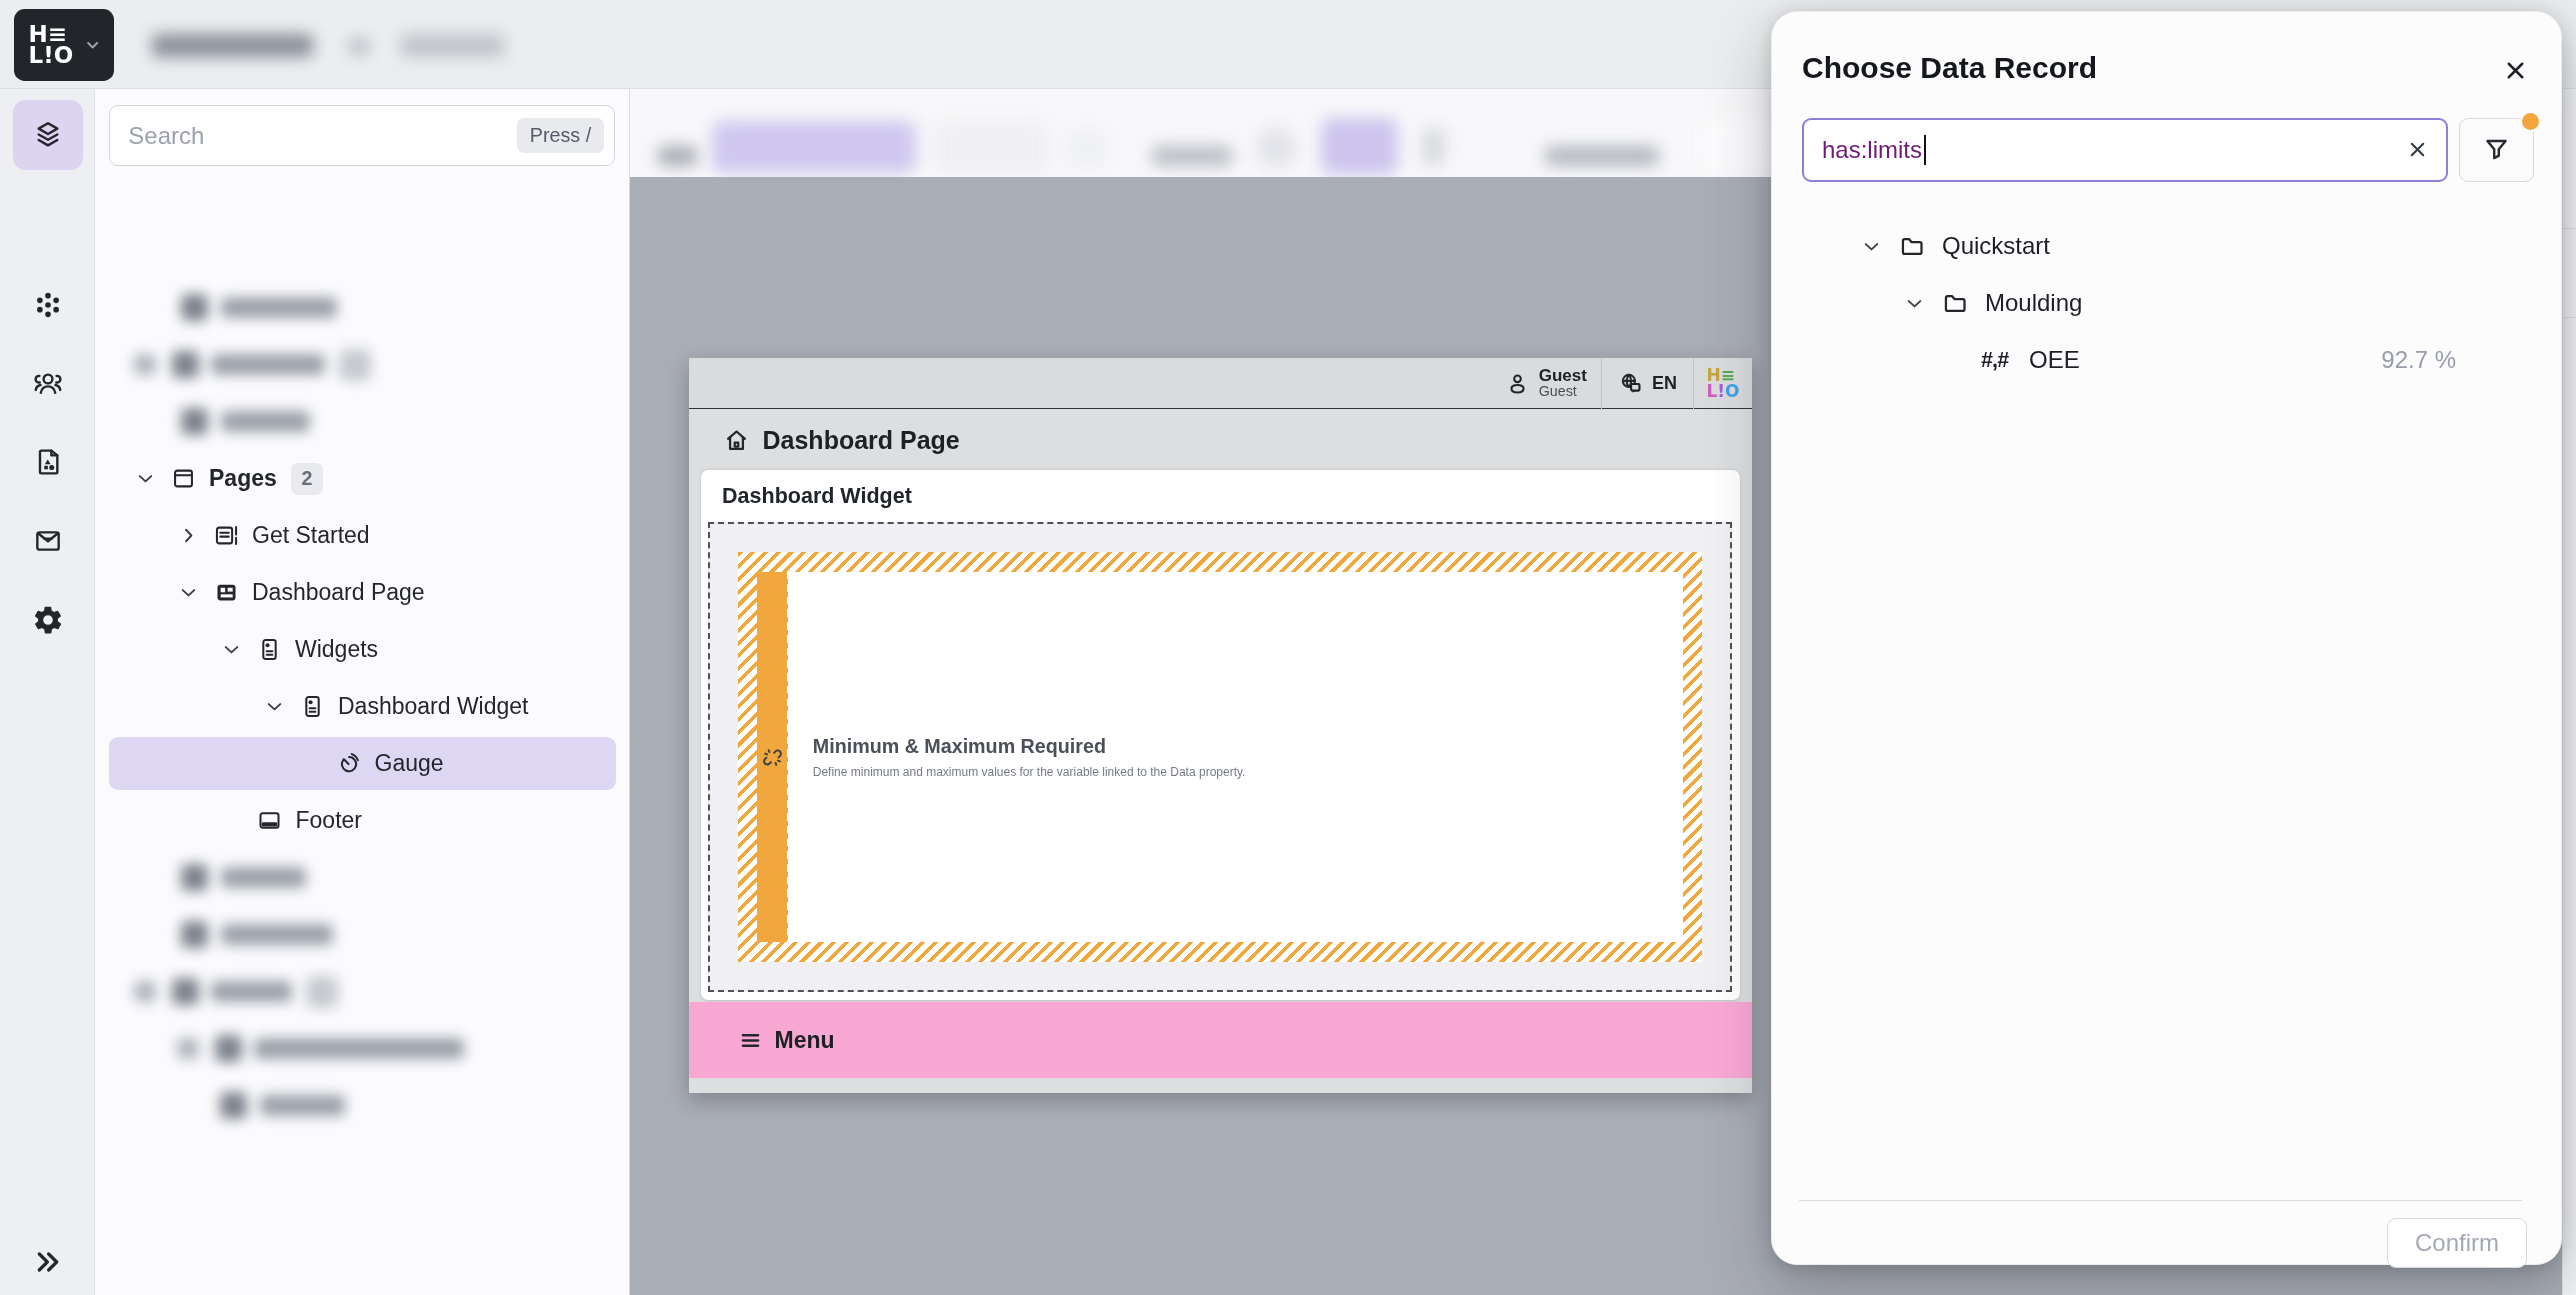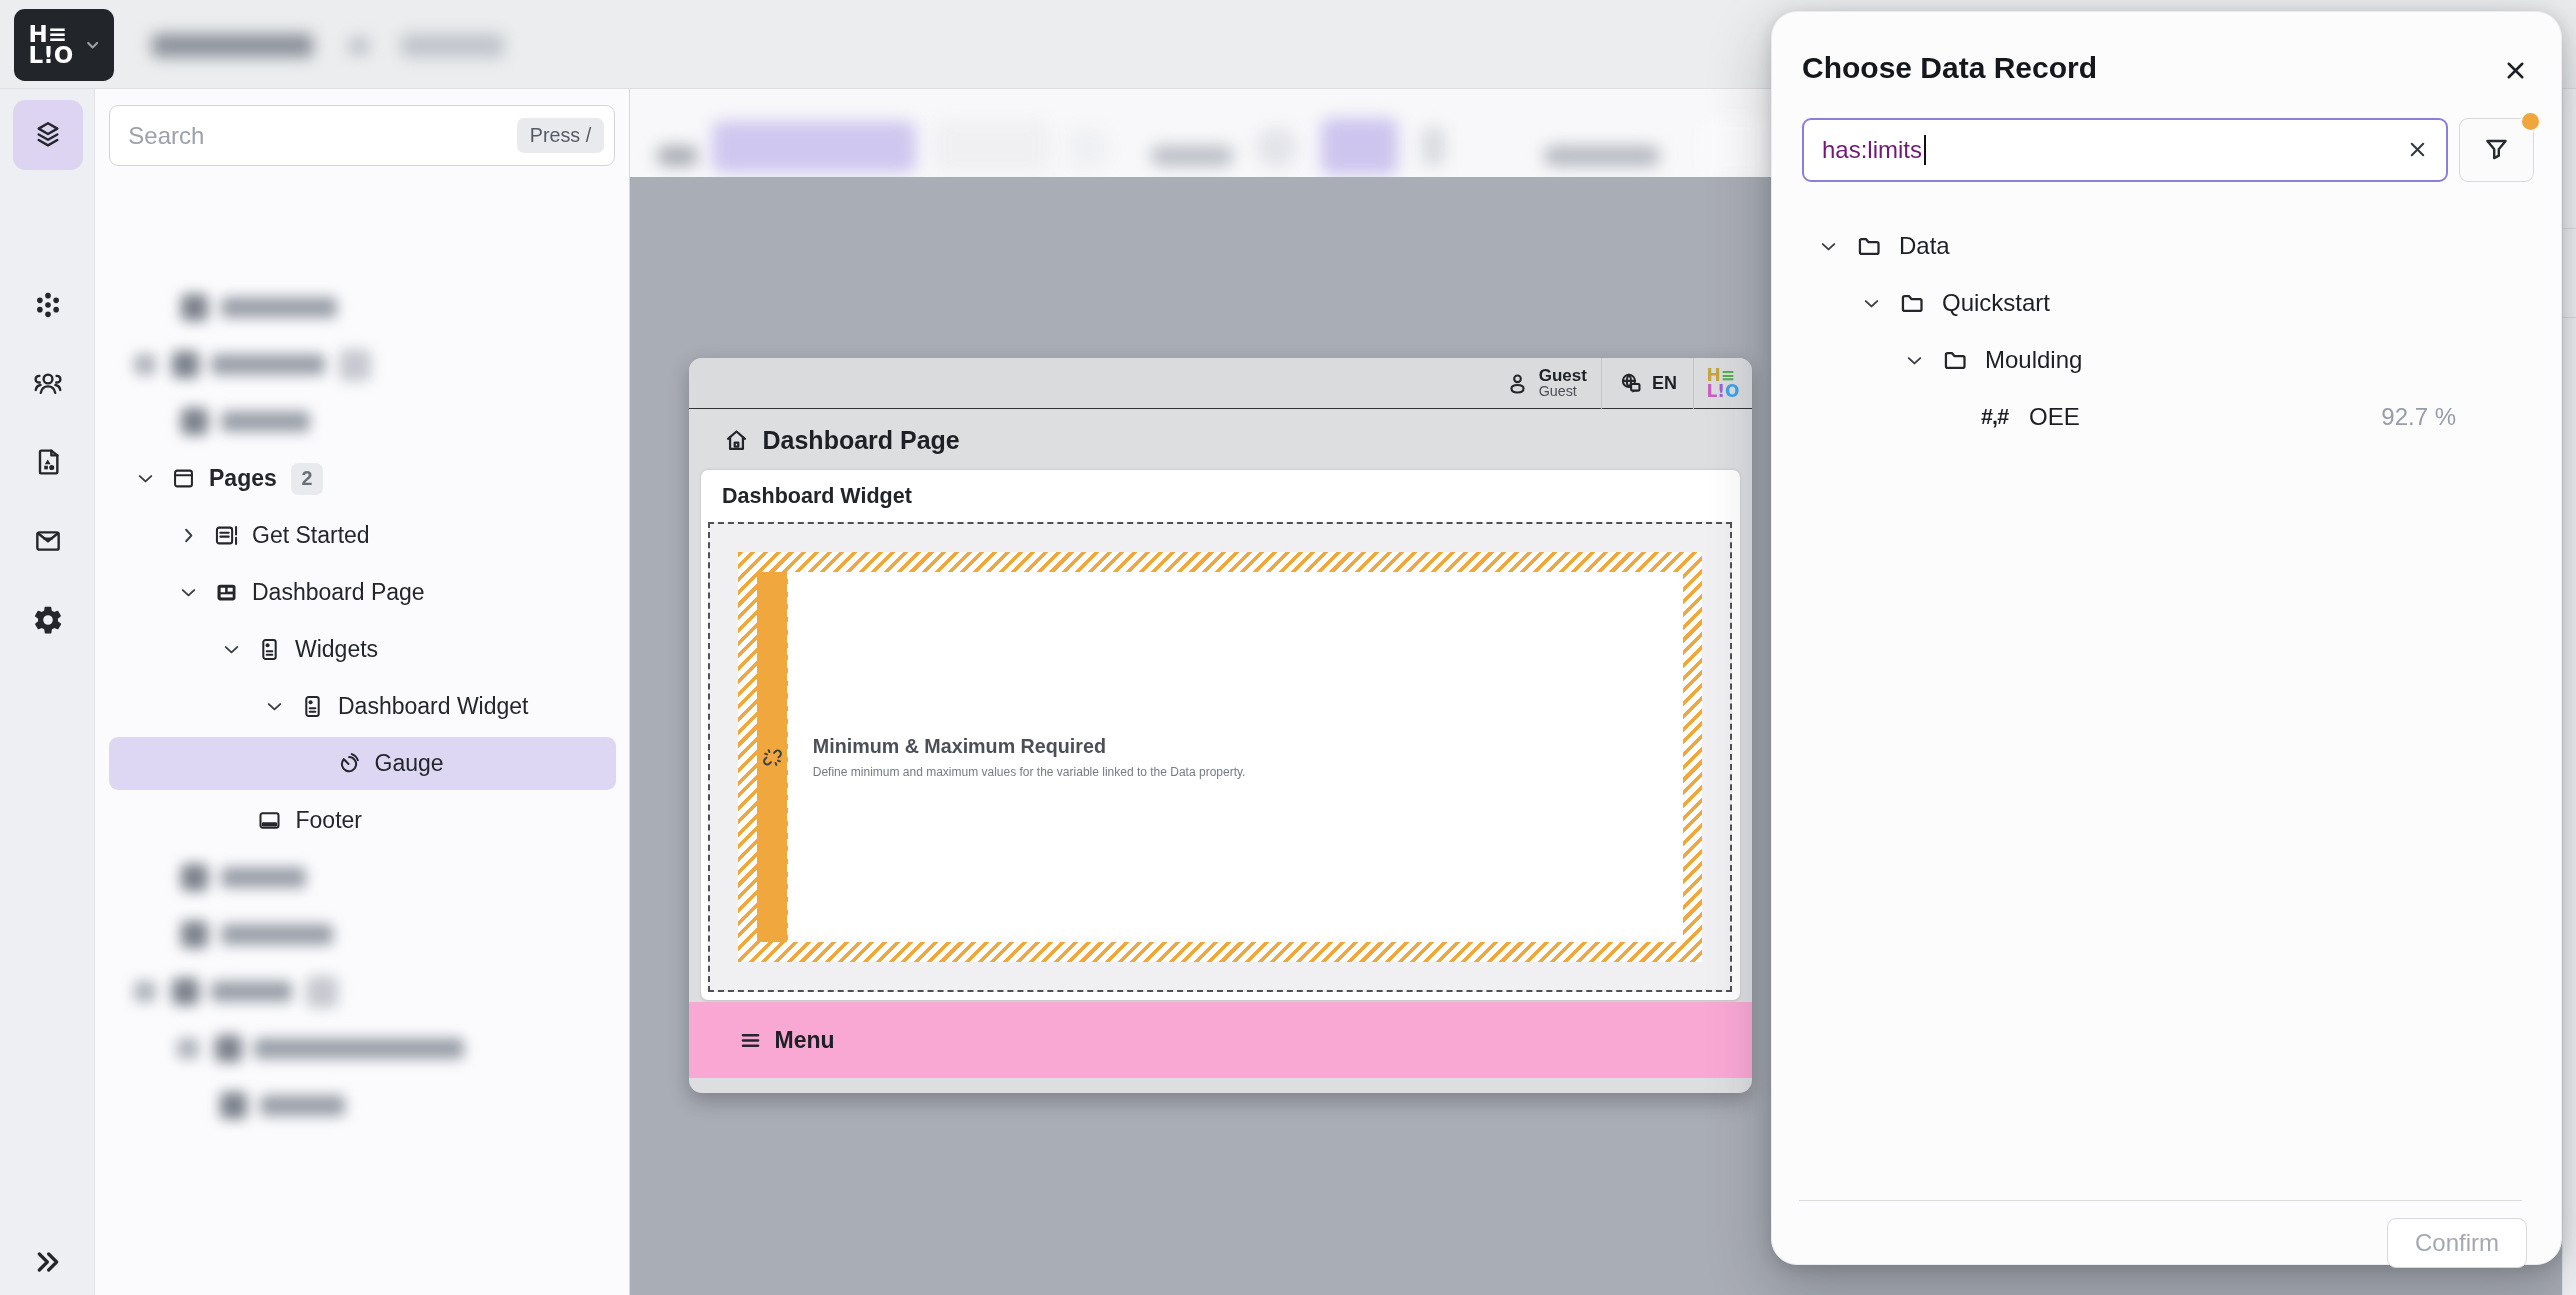--- a/index.html
+++ b/index.html
@@ -40,21 +40,21 @@
   .blob { background:#9aa0a9; border-radius:5.4px; height:21.5px; }
   .blob-ic { background:#7c828c; border-radius:5.4px; width:27px; height:27px; }
   .blob-badge { background:#c6c9cf; border-radius:7.2px; width:32px; height:32px; margin-left:14.3px; }
 
   
   .canvas-toolbar { left:630px; top:89px; width:1946px; height:88px; background:#f8f8fa; }
   .canvas-bg { left:630px; top:177px; width:1946px; height:1118px; background:#a9adb5; }
   .tool-blur { position:absolute; filter:blur(8px); border-radius:9px; }
 
   
-  .device { left:689px; top:358px; width:1063px; height:735px; background:#dcdee0; border-radius:13px; overflow:hidden;
+  .device { left:689px; top:358px; width:1063px; height:735px; background:#dcdee0; border-radius:0; overflow:hidden;
             box-shadow:0 7.2px 19.7px rgba(20,22,28,.28); }
   .dev-status { position:absolute; left:0; top:0; width:1063px; height:51px; background:#d9dbdd; border-bottom:1.8px solid #303338;
                 display:flex; align-items:center; justify-content:flex-end; }
   .dev-div { width:0.9px; height:51px; background:#c3c5c9; }
   .g-stack { display:flex; flex-direction:column; line-height:1.02; }
   .g-name { font-size:17px; font-weight:700; color:#1e2126; }
   .g-role { font-size:14.3px; color:#4a4f55; }
   .mini-logo { font-family:"DejaVu Sans", sans-serif; font-weight:800; font-size:17px; line-height:.95; }
   .dev-header { position:absolute; left:0; top:53px; width:1063px; height:59px; display:flex; align-items:center; padding-left:34px; gap:12.5px; }
   .dev-header .t { font-size:25px; font-weight:700; color:#1d2024; }
@@ -406,29 +406,20 @@
       </svg>
     </div>
     <div class="filter-btn">
       <svg width="29" height="29" viewBox="0 0 24 24">
         <path d="M4.5 5h15l-5.6 6.8v5.3l-3.8 2v-7.3z" fill="none" stroke="#272b31" stroke-width="2" stroke-linejoin="round"></path>
       </svg>
       <div class="filter-dot"></div>
     </div>
 
     <div class="m-tree">
-      <div class="m-row" style="padding-left:45px;">
-        <svg class="chev" viewBox="0 0 24 24">
-            <path class="chev-s" d="M6 9.5l6 5.5 6-5.5"></path>
-          </svg>
-        <svg class="fold" viewBox="0 0 24 24">
-          <path class="ic" style="stroke-width:2" d="M3.5 7A1.5 1.5 0 0 1 5 5.5h4l2 2.5h7.5A1.5 1.5 0 0 1 20 9.5V17a1.5 1.5 0 0 1-1.5 1.5H5A1.5 1.5 0 0 1 3.5 17z"></path>
-        </svg>
-        <span>Data</span>
-      </div>
       <div class="m-row" style="padding-left:88px;">
         <svg class="chev" viewBox="0 0 24 24">
             <path class="chev-s" d="M6 9.5l6 5.5 6-5.5"></path>
           </svg>
         <svg class="fold" viewBox="0 0 24 24">
           <path class="ic" style="stroke-width:2" d="M3.5 7A1.5 1.5 0 0 1 5 5.5h4l2 2.5h7.5A1.5 1.5 0 0 1 20 9.5V17a1.5 1.5 0 0 1-1.5 1.5H5A1.5 1.5 0 0 1 3.5 17z"></path>
         </svg>
         <span>Quickstart</span>
       </div>
       <div class="m-row" style="padding-left:131px;">

